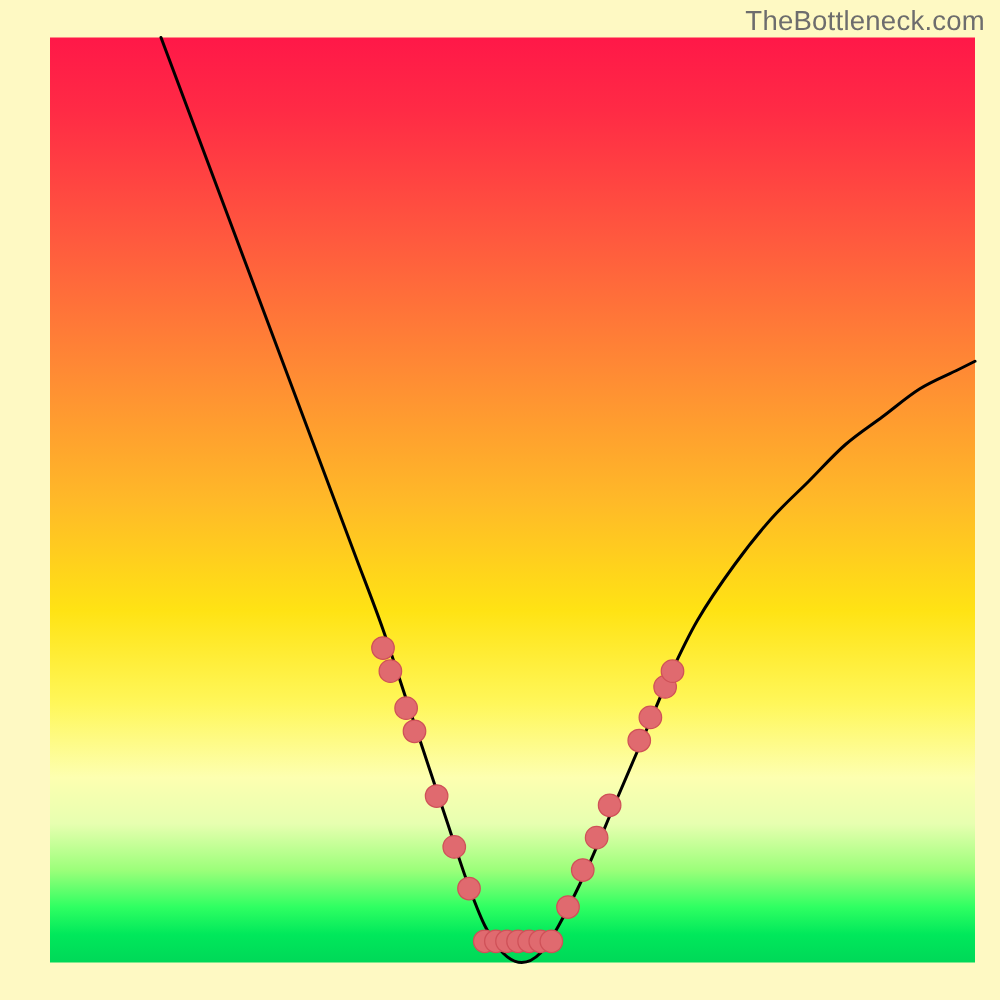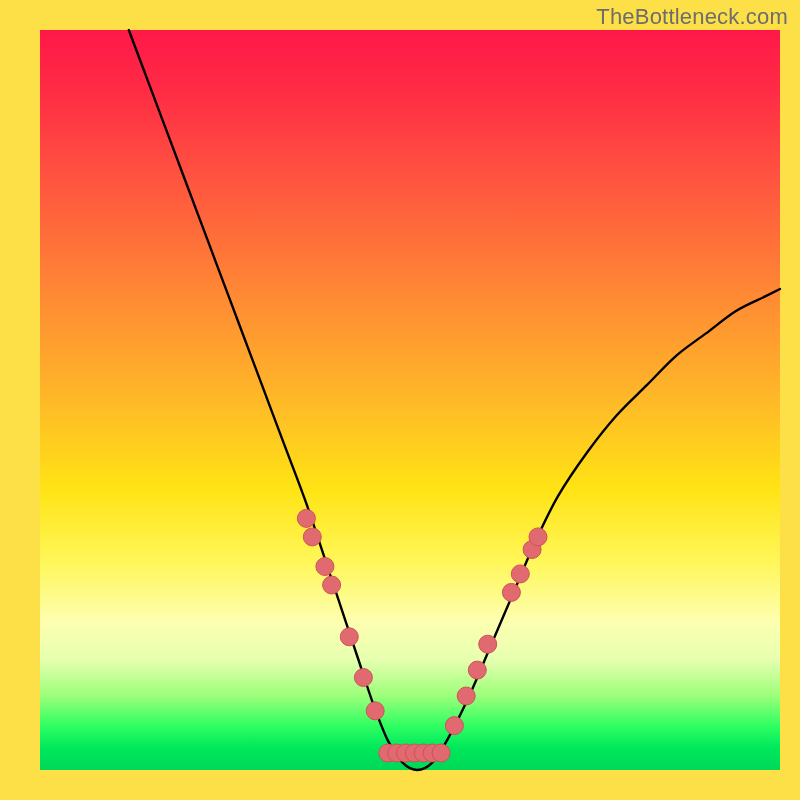--- a/index.html
+++ b/index.html
@@ -9,21 +9,21 @@
     height: 800px;
     background: #000;
     overflow: hidden;
   }
   .frame {
     position: absolute;
     left: 0;
     top: 0;
     width: 800px;
     height: 800px;
-    background: #fde047;
+    background: #fef9c3;
   }
   .plot {
     position: absolute;
     left: 40px;
     top: 30px;
     width: 740px;
     height: 740px;
     
     background: linear-gradient(to bottom,
       #ff1848 0%,

